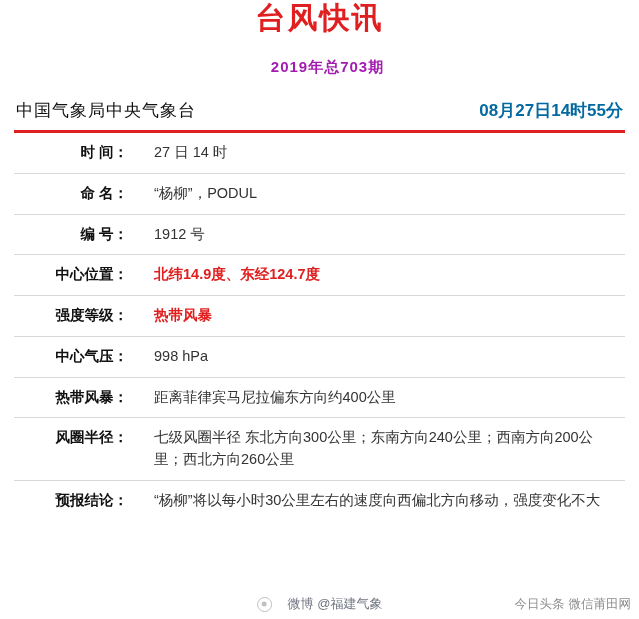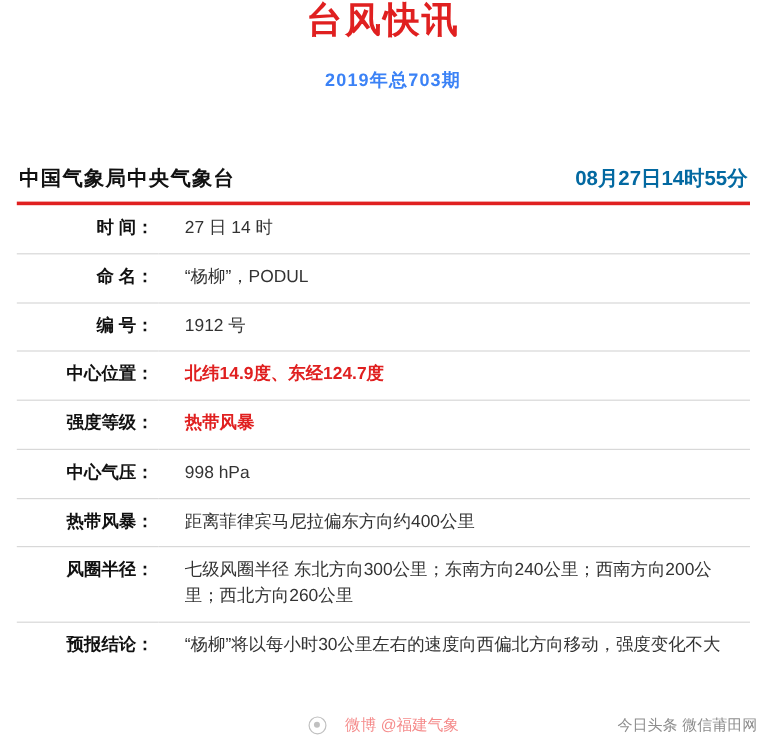--- a/index.html
+++ b/index.html
@@ -20,40 +20,39 @@
   .doc-title {
     text-align: center;
     color: #e02020;
     font-size: 30px;
     font-weight: bold;
     letter-spacing: 2px;
     line-height: 1.2;
   }
   .doc-issue {
     text-align: center;
-    color: #3b82f6;
+    color: #a21caf;
     font-size: 15px;
     font-weight: bold;
     margin-top: 22px;
     letter-spacing: 1px;
     margin-left: 16px;
   }
   .byline-row {
     display: flex;
     justify-content: space-between;
     align-items: flex-end;
     padding: 0 16px;
     margin-top: 22px;
   }
   .byline-left {
     font-size: 17px;
-    font-weight: bold;
+    font-weight: normal;
     color: #111;
     letter-spacing: 1px;
-    margin-top: 38px;
   }
   .byline-right {
     font-size: 17px;
     font-weight: bold;
     color: #0369a1;
     letter-spacing: 0px;
   }
   .red-rule {
     height: 3px;
     background: #e02020;
@@ -95,21 +94,21 @@
   .wm-center {
     position: absolute;
     left: 50%;
     transform: translateX(-50%);
     bottom: 6px;
     display: flex;
     align-items: center;
     gap: 16px;
     opacity: 0.62;
     font-size: 13px;
-    color: #ef4444;
+    color: #0f172a;
     white-space: nowrap;
   }
   .wm-center .eye {
     width: 15px; height: 15px;
     border-radius: 50%;
     border: 1.6px solid #9a9a9a;
     position: relative;
     display: inline-block;
   }
   .wm-center .eye::after {

